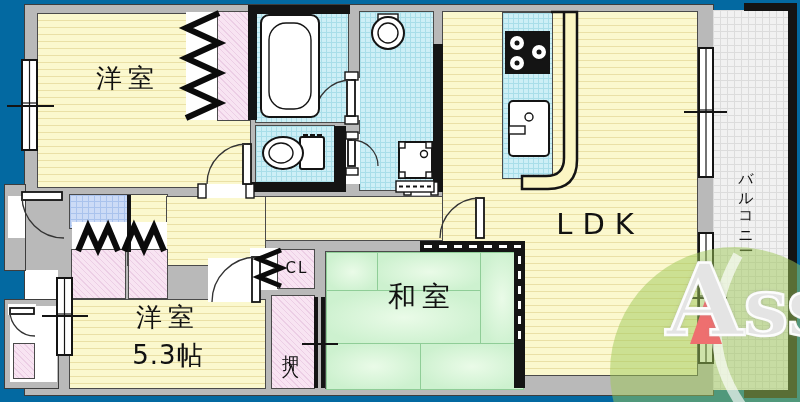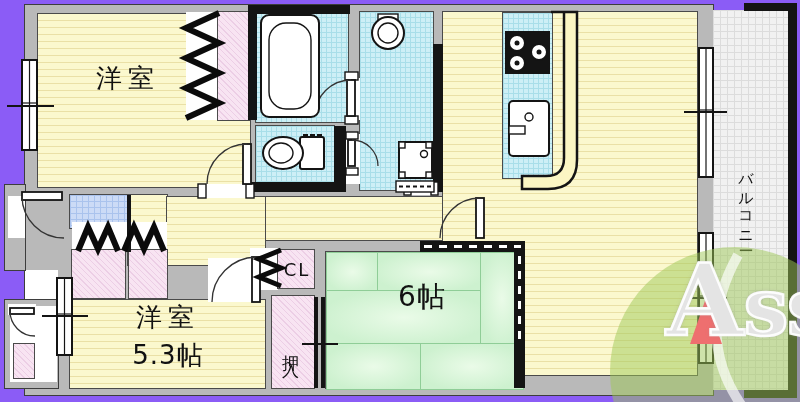--- a/index.html
+++ b/index.html
@@ -1,17 +1,17 @@
 <!DOCTYPE html>
 <html style="--floor_yellow: #FBF8CE; --floor_line: #EAE0A6; --water: #CDEFF6; --water_line: #A8DEE9; --pink: #F8E4F2; --pink_line: #ECCEE5; --tile: #CCDBF6; --tile_line: #AAC3ED; --tatami: #CDF1CF; --tatami_line: #8FCD97; --tatami_hi: #EAFBE8; --wall: #B9B9B9; --wall_edge: #3D3D3D; --ink: #141414; --balcony_floor: #F1F1F1; --balcony_line: #DCDCDC; --logo_green: rgba(157,199,86,0.5); --logo_red: #EE6F6F; --text: #111111;"><head>
 <meta charset="utf-8">
 <style>
   :root{}
   html,body{margin:0;padding:0;background:#fff}
-  .plan{position:relative;width:800px;height:402px;background:#8b5cf6;overflow:hidden;
+  .plan{position:relative;width:800px;height:402px;background:#0369a1;overflow:hidden;
         font-family:"DejaVu Sans","Liberation Sans",sans-serif;color:var(--text)}
   .abs{position:absolute}
   .wall{position:absolute;background:var(--wall);outline:1px solid var(--wall_edge)}
   .white{position:absolute;background:#fff}
   .floor{position:absolute;outline:1px solid #4a4a4a}
   .yellow{background:repeating-linear-gradient(180deg,var(--floor_yellow) 0 6px,var(--floor_line) 6px 7px)}
   .cyan{background-image:linear-gradient(90deg,var(--water_line) 1px,transparent 1px),
         linear-gradient(180deg,var(--water_line) 1px,transparent 1px);
         background-size:5px 5px;background-color:var(--water)}
   .pink{background:repeating-linear-gradient(45deg,var(--pink) 0 3px,var(--pink_line) 3px 4px)}
@@ -198,25 +198,26 @@
   </svg>
 
   <div class="lbl" style="left:48px;top:58px;width:160px;font-size:26px;letter-spacing:6px;line-height:40px">
     <span class="line">洋室</span>
   </div>
   <div class="lbl" style="left:88px;top:298px;width:160px;font-size:26px;letter-spacing:6px;line-height:38px">
     <span class="line">洋室</span>
     <span class="line" style="letter-spacing:1px">5.3帖</span>
   </div>
   <div class="lbl" style="left:342px;top:278px;width:160px;font-size:28px;letter-spacing:6px;line-height:37px">
-    <span class="line" style="letter-spacing:1px">6帖</span>
+    <span class="line">和室</span>
   </div>
   <div class="lbl" style="left:520px;top:205px;width:160px;font-size:29px;letter-spacing:10px;line-height:39px">
-  </div>
-  <div class="lbl" style="left:281px;top:259px;width:32px;font-size:18px;letter-spacing:2px">CL</div>
+    <span class="line">LDK</span>
+  </div>
+  <div class="lbl" style="left:281px;top:259px;width:32px;font-size:15px;letter-spacing:2px">CL</div>
   <div class="lbl vlbl" style="left:280px;top:305px;height:84px;font-size:17px;letter-spacing:6px">押入</div>
   <div class="lbl vlbl" style="left:736px;top:138px;height:132px;font-size:15px;letter-spacing:3px">バルコニー</div>
 
   <div class="logo-circle" style="left:610px;top:247px;width:250px;height:250px">
     <svg width="250" height="250" viewBox="0 0 250 250">
       <path d="M128,8 Q82,90 134,162" fill="none" stroke="rgba(255,255,255,0.65)" stroke-width="10"></path>
     </svg>
   </div>
   <div class="logo-a-red" style="left:690px;top:298px"></div>
   <div class="logo-text" style="left:666px;top:250px">

